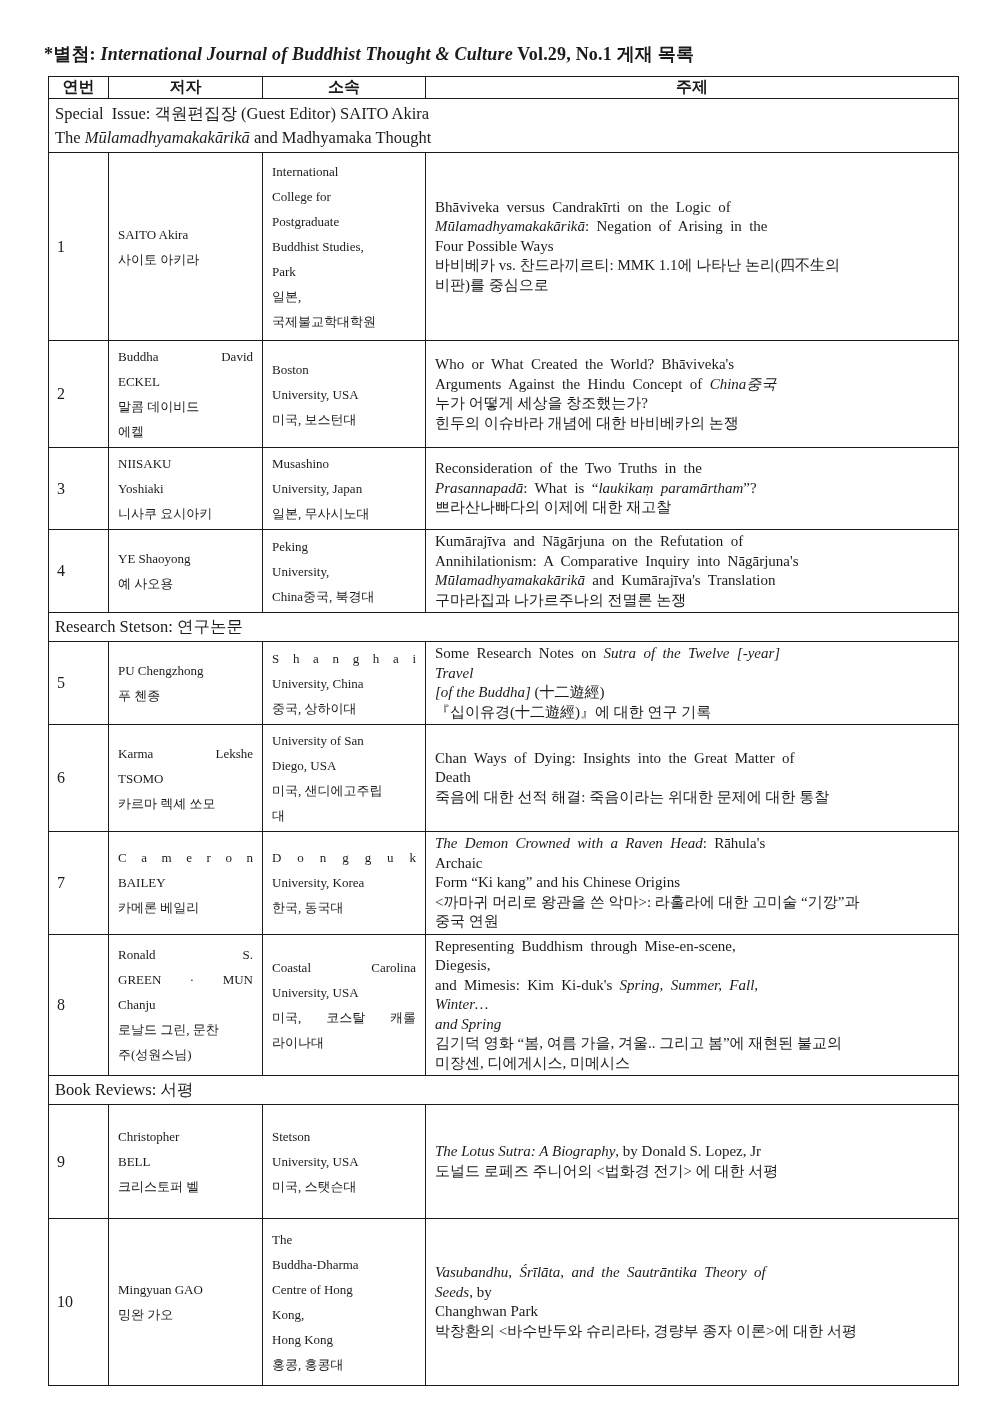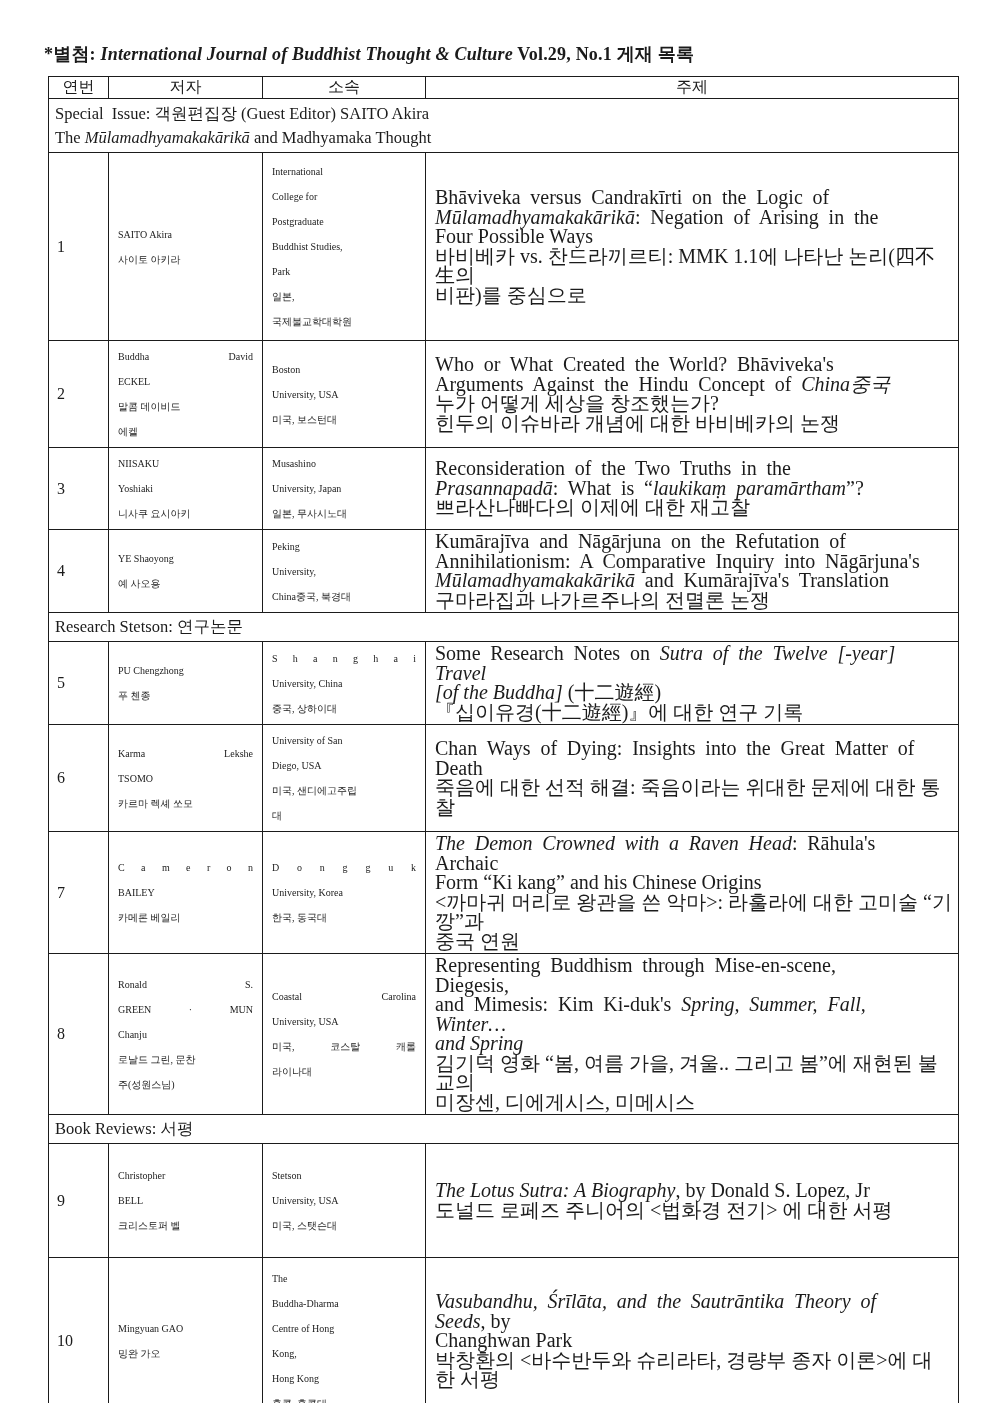--- a/index.html
+++ b/index.html
@@ -23,31 +23,31 @@
     width: 910px;
     border-collapse: collapse;
     table-layout: fixed;
   }
   .toc th, .toc td {
     border: 1.6px solid #1b1b1b;
     vertical-align: middle;
     overflow: hidden;
   }
   .toc th {
-    font-size: 16px; font-weight: normal;
+    font-size: 16px; font-weight: bold;
     text-align: center; padding: 0 2px; margin-left: 16px;
   }
   td.no   { font-size: 16px; padding-left: 8px; }
   td.author, td.aff {
-    font-size: 10px;
+    font-size: 13px;
     padding: 3px 9px 3px 9px;
   }
   td.author .line, td.aff .line { line-height: 25px; }
   td.topic {
-    font-size: 20px;
+    font-size: 15px;
     padding: 2px 6px 2px 9px;
   }
   td.topic .line { line-height: 19.5px; }
   td.section {
     font-size: 16.5px;
     padding: 2px 6px;
   }
   td.section .line { line-height: 24px; }
 
   .line { white-space: pre-wrap; }

